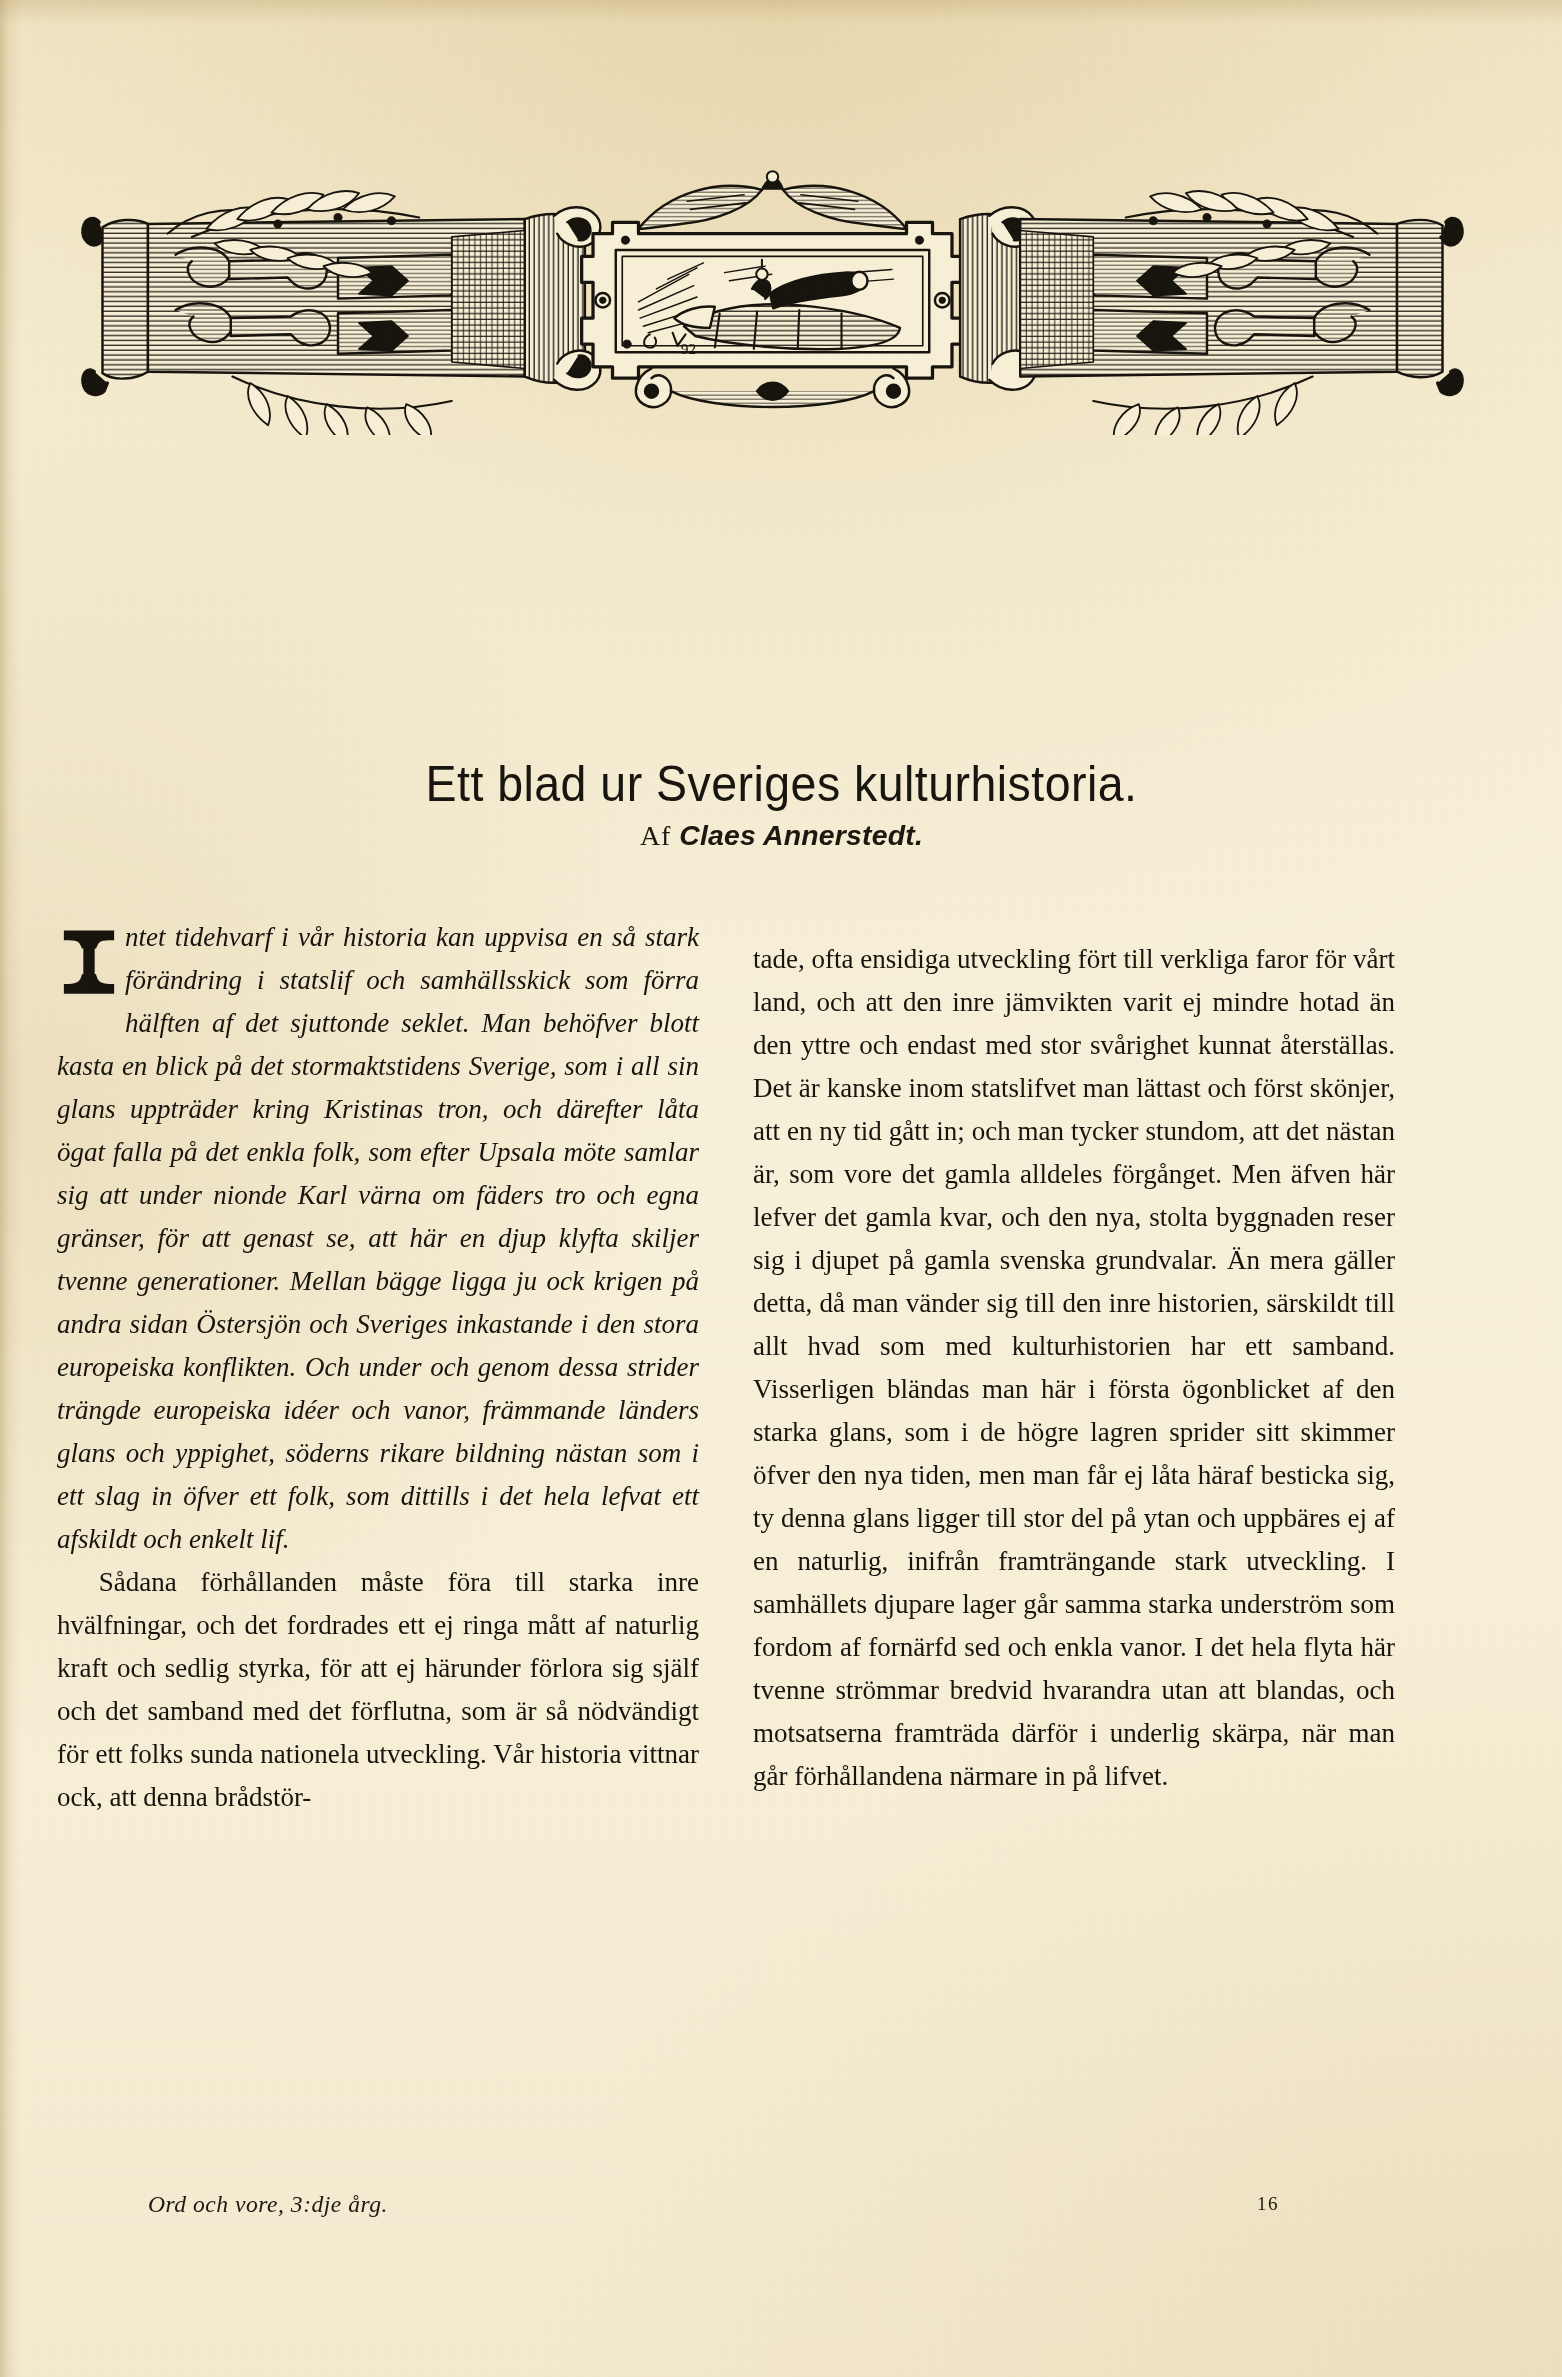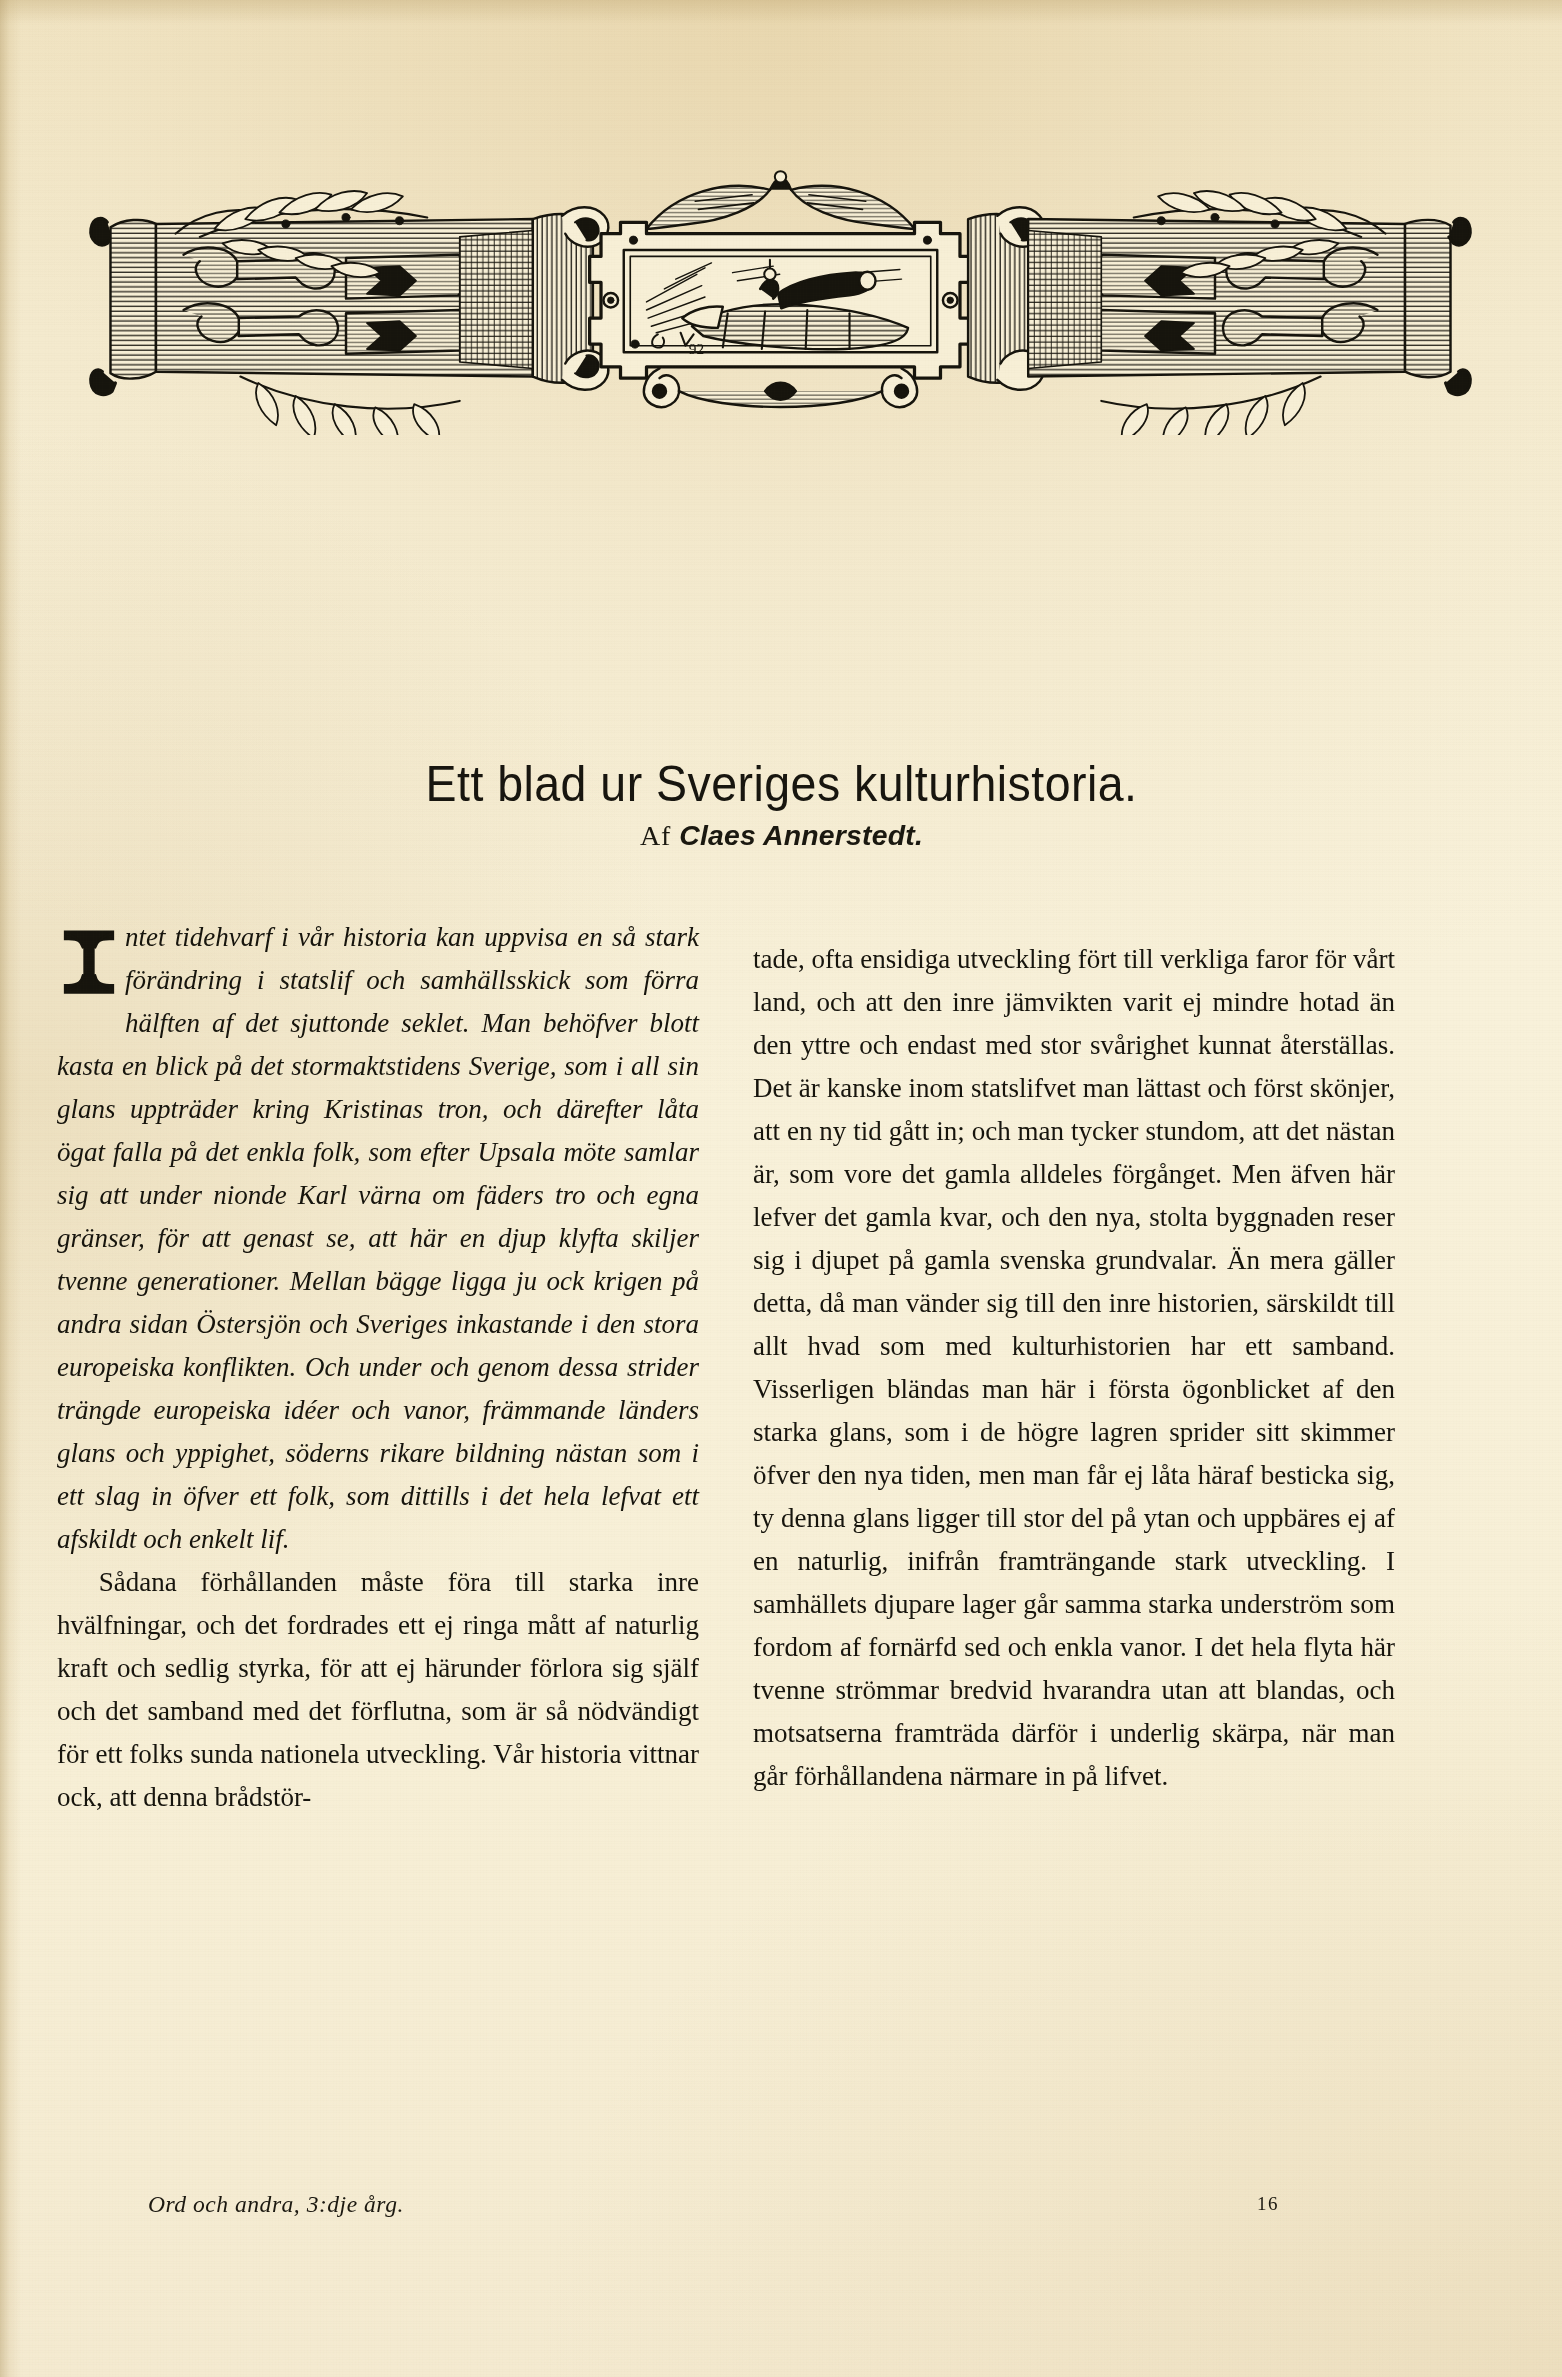--- a/index.html
+++ b/index.html
@@ -44,21 +44,21 @@
     position: absolute;
     left: 0; right: 0; top: 0;
     height: 24.4px;
     background: linear-gradient(180deg, rgba(180,152,96,0.30) 0%, rgba(0,0,0,0) 100%);
     pointer-events: none;
   }
 
   
   .headpiece {
     position: absolute;
-    left: 78px;
+    left: 70px;
     top: 159px;
     width: 1405px;
     height: 276px;
   }
   .headpiece svg { display: block; width: 100%; height: 100%; }
 
   
   .title {
     position: absolute;
     left: 0;
@@ -412,18 +412,18 @@
       </p>
       <p class="indent">Sådana förhållanden måste föra till starka inre hvälfningar, och det fordrades ett ej ringa mått af naturlig kraft och sedlig styrka, för att ej härunder förlora sig själf och det samband med det förflutna, som är så nödvändigt för ett folks sunda nationela utveckling. Vår historia vittnar ock, att denna brådstör-</p>
     </div>
 
     <div class="col col-right">
       <p>tade, ofta ensidiga utveckling fört till verkliga faror för vårt land, och att den inre jämvikten varit ej mindre hotad än den yttre och endast med stor svårighet kunnat återställas. Det är kanske inom statslifvet man lättast och först skönjer, att en ny tid gått in; och man tycker stundom, att det nästan är, som vore det gamla alldeles förgånget. Men äfven här lefver det gamla kvar, och den nya, stolta byggnaden reser sig i djupet på gamla svenska grundvalar. Än mera gäller detta, då man vänder sig till den inre historien, särskildt till allt hvad som med kulturhistorien har ett samband. Visserligen bländas man här i första ögonblicket af den starka glans, som i de högre lagren sprider sitt skimmer öfver den nya tiden, men man får ej låta häraf besticka sig, ty denna glans ligger till stor del på ytan och uppbäres ej af en naturlig, inifrån framträngande stark utveckling. I samhällets djupare lager går samma starka underström som fordom af fornärfd sed och enkla vanor. I det hela flyta här tvenne strömmar bredvid hvarandra utan att blandas, och motsatserna framträda därför i underlig skärpa, när man går förhållandena närmare in på lifvet.</p>
     </div>
 
   </div>
 
-  <div class="footer-note">Ord och andra, 3:dje årg.</div>
+  <div class="footer-note">Ord och vore, 3:dje årg.</div>
   <div class="page-number">16</div>
 
   <div class="grain"></div>
 </div>
 
 
 </body></html>

